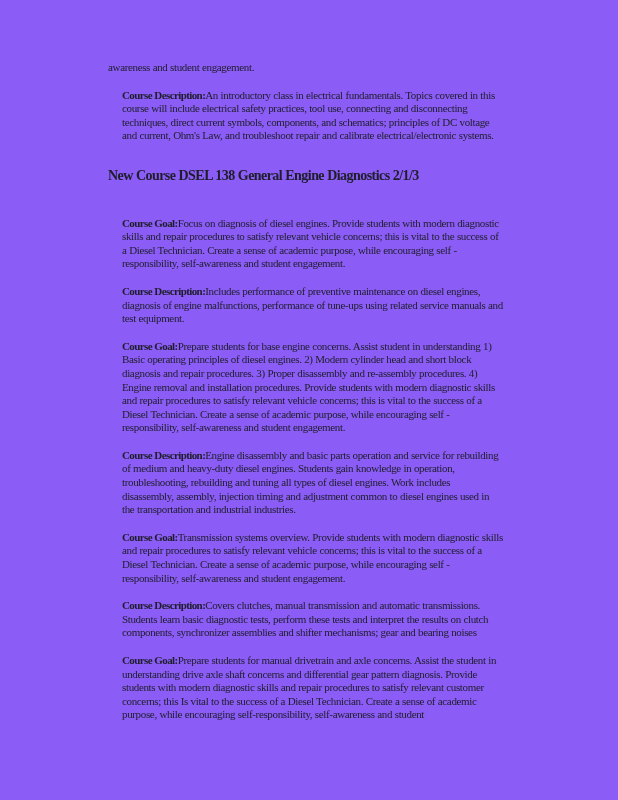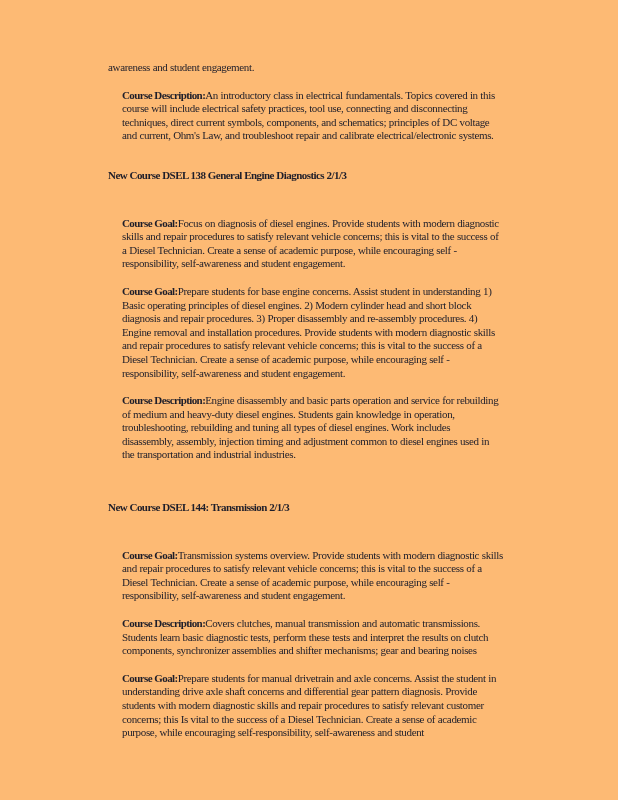--- a/index.html
+++ b/index.html
@@ -1,62 +1,62 @@
 <!DOCTYPE html>
 <html><head>
 <meta charset="utf-8">
 <style>
   html, body { margin: 0; padding: 0; }
   body { background: #ffffff; font-family: "Liberation Serif", serif; }
   .page {
     position: relative;
     width: 618px;
     height: 800px;
-    background: #fdba74;
+    background: #8b5cf6;
     overflow: hidden;
   }
   .content {
     position: absolute;
     left: 108px;
     top: 61px;
     width: 409px;
     color: #1e1e2a;
     font-size: 11px;
     line-height: 13.6px;
     letter-spacing: -0.35px;
     word-spacing: 0.2px;
     text-align: left;
   }
   .para { margin: 14px; }
   .label { font-weight: bold; letter-spacing: -0.6px; }
   .carryover { margin: 0 0 0 0; }
   .heading {
     font-weight: bold;
-    font-size: 11px;
+    font-size: 14px;
     letter-spacing: -0.55px;
     margin: 0;
     padding: 25px 0 20px 0;
   }
   .heading-first { padding-top: 12px; }
 </style>
 </head>
 <body>
 
 <div class="page">
   <div class="content">
 
     <p class="para carryover">awareness and student engagement.</p>
     <p class="para"><span class="label">Course Description:</span><span>An introductory class in electrical fundamentals. Topics covered in this course will include electrical safety practices, tool use, connecting and disconnecting techniques, direct current symbols, components, and schematics; principles of DC voltage and current, Ohm's Law, and troubleshoot repair and calibrate electrical/electronic systems.</span></p>
 
     <h3 class="heading heading-first">New Course DSEL 138 General Engine Diagnostics 2/1/3</h3>
     <p class="para"><span class="label">Course Goal:</span><span>Focus on diagnosis of diesel engines. Provide students with modern diagnostic skills and repair procedures to satisfy relevant vehicle concerns; this is vital to the success of a Diesel Technician. Create a sense of academic purpose, while encouraging self - responsibility, self-awareness and student engagement.</span></p>
+    <p class="para"><span class="label">Course Description:</span><span>Includes performance of preventive maintenance on diesel engines, diagnosis of engine malfunctions, performance of tune-ups using related service manuals and test equipment.</span></p>
 
     <p class="para"><span class="label">Course Goal:</span><span>Prepare students for base engine concerns. Assist student in understanding 1) Basic operating principles of diesel engines. 2) Modern cylinder head and short block diagnosis and repair procedures. 3) Proper disassembly and re-assembly procedures. 4) Engine removal and installation procedures. Provide students with modern diagnostic skills and repair procedures to satisfy relevant vehicle concerns; this is vital to the success of a Diesel Technician. Create a sense of academic purpose, while encouraging self -responsibility, self-awareness and student engagement.</span></p>
     <p class="para"><span class="label">Course Description:</span><span>Engine disassembly and basic parts operation and service for rebuilding of medium and heavy-duty diesel engines. Students gain knowledge in operation, troubleshooting, rebuilding and tuning all types of diesel engines. Work includes disassembly, assembly, injection timing and adjustment common to diesel engines used in the transportation and industrial industries.</span></p>
 
-    <h3 class="heading">New Course DSEL 144: Transmission 2/1/3</h3>
     <p class="para"><span class="label">Course Goal:</span><span>Transmission systems overview. Provide students with modern diagnostic skills and repair procedures to satisfy relevant vehicle concerns; this is vital to the success of a Diesel Technician. Create a sense of academic purpose, while encouraging self - responsibility, self-awareness and student engagement.</span></p>
     <p class="para"><span class="label">Course Description:</span><span>Covers clutches, manual transmission and automatic transmissions. Students learn basic diagnostic tests, perform these tests and interpret the results on clutch components, synchronizer assemblies and shifter mechanisms; gear and bearing noises</span></p>
 
     <p class="para"><span class="label">Course Goal:</span><span>Prepare students for manual drivetrain and axle concerns. Assist the student in understanding drive axle shaft concerns and differential gear pattern diagnosis. Provide students with modern diagnostic skills and repair procedures to satisfy relevant customer concerns; this Is vital to the success of a Diesel Technician. Create a sense of academic purpose, while encouraging self-responsibility, self-awareness and student</span></p>
 
   </div>
 </div>
 
 </body></html>

